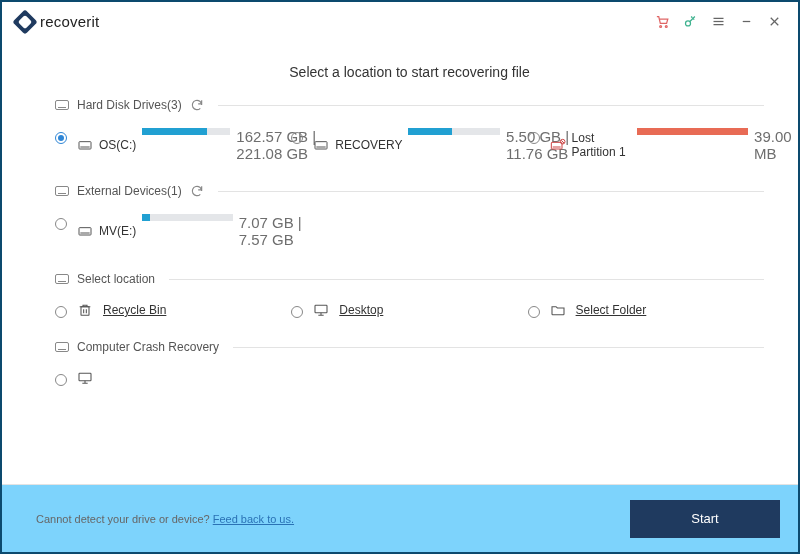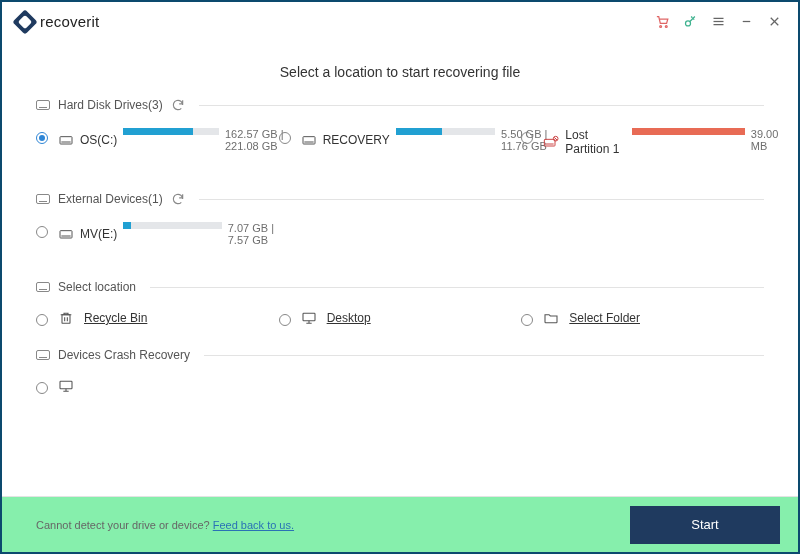--- a/index.html
+++ b/index.html
@@ -12,21 +12,21 @@
   .logo-mark { width: 18px; height: 18px; background: #1f3a5f; border-radius: 3px; position: relative; transform: rotate(45deg); }
   .logo-mark:after { content:""; position:absolute; inset:4px; background:#fff; border-radius:2px; }
   .brand { font-size: 15px; color: #222; letter-spacing: .2px; }
   .titlebar .spacer { flex: 1; }
   .titlebar .tbtn { width: 28px; height: 28px; display:flex; align-items:center; justify-content:center; color:#666; cursor:pointer; }
   .titlebar .tbtn.cart { color:#e06666; }
   .titlebar .tbtn.key  { color:#3fb28f; }
   .titlebar .tbtn svg { width: 15px; height: 15px; }
 
   
-  .body { flex: 1; padding: 0 34px 0 34px; overflow: hidden; }
+  .body { flex: 1; padding: 0 34px 0 53px; overflow: hidden; }
   .heading { text-align: center; font-size: 14px; color: #333; margin: 22px 0 18px; }
 
   .section-head { display:flex; align-items:center; gap:8px; font-size:12px; color:#555; margin: 10px 0 0 0; }
   .section-head .line { flex:1; height:1px; background:#e3e3e3; margin-left:6px; }
   .refresh { width:14px; height:14px; color:#888; cursor:pointer; display:inline-flex; }
 
   .disk-ico { width:14px; height:10px; border:1.5px solid #888; border-radius:2px; position:relative; display:inline-block; }
   .disk-ico:after{ content:""; position:absolute; left:2px; right:2px; bottom:1px; height:1px; background:#888;}
 
   .row { display:flex; gap: 0; margin-top: 12px; }
@@ -35,28 +35,28 @@
   .opt.simple { align-items:center;text-decoration:underline; }
   .radio { appearance:none; width:12px; height:12px; border:1.5px solid #888; border-radius:50%; margin-top:4px; cursor:pointer; position:relative; flex:0 0 12px; }
   .radio:checked { border-color:#2f86d6; }
   .radio:checked:after { content:""; position:absolute; inset:2px; background:#2f86d6; border-radius:50%; }
 
   .drive { display:flex; flex-direction:row; gap:6px; }
   .drive .name { display:flex; align-items:center; gap:6px; font-size:12px; color:#333; }
   .drive .bar { width:140px; height:7px; background:#e4e6e9; position:relative; }
   .drive .bar .fill { position:absolute; left:0; top:0; bottom:0; background:#21a0d2; }
   .drive .bar .fill.red { background:#e86b55; }
-  .drive .size { font-size:11px; color:#6e6e6e; }
+  .drive .size { font-size:15px; color:#6e6e6e; }
 
   .ico16 { width:16px; height:16px; display:inline-flex; align-items:center; justify-content:center; }
   .ico16 svg { width:16px; height:16px; }
   .disk-svg { width:16px; height:12px; }
 
   
-  .footer { height: 56px; background:#86efac; display:flex; align-items:center; padding: 0 18px 0 34px; border-top:1px solid #e3e3e3; }
+  .footer { height: 68px; background:#7dd3fc; display:flex; align-items:center; padding: 0 18px 0 34px; border-top:1px solid #e3e3e3; }
   .footer .msg { font-size:11px; color:#666; }
   .footer .msg a { color:#2a72b5; text-decoration: underline; cursor:pointer; }
   .footer .spacer { flex:1; }
   .start-btn { width:150px; height:38px; background:#1f3a5f; color:#fff; border:none; font-size:13px; cursor:pointer;margin-left:38px; }
 
 </style>
 </head>
 <body>
 
 <div class="window">
@@ -171,21 +171,21 @@
               </div>
               <div class="bar">
                 <div class="fill red" style="width:100%"></div>
               </div>
               <div class="size">39.00  MB</div>
             </div>
           </label>
         </div>
       </div>
 
-    <div class="section-head" style="margin-top:32px">
+    <div class="section-head" style="margin-top:18px">
       <span class="disk-ico"></span>
       <span>External Devices(1)</span>
       <span class="refresh">
         <svg viewBox="0 0 24 24" fill="none" stroke="currentColor" stroke-width="2">
             <path d="M20 12a8 8 0 10-2.34 5.66M20 4v6h-6"></path>
           </svg>
       </span>
       <span class="line"></span>
     </div>
     <div class="row" id="ext-row">
@@ -204,21 +204,21 @@
               </div>
               <div class="bar">
                 <div class="fill " style="width:8%"></div>
               </div>
               <div class="size">7.07  GB | 7.57  GB</div>
             </div>
           </label>
         </div>
       </div>
 
-    <div class="section-head" style="margin-top:30px">
+    <div class="section-head" style="margin-top:20px">
       <span class="disk-ico"></span>
       <span>Select location</span>
       <span class="line"></span>
     </div>
     <div class="row">
       <div class="col">
         <label class="opt simple">
           <input type="radio" class="radio" name="loc" style="">
           <span class="ico16">
             <svg viewBox="0 0 24 24" fill="none" stroke="#555" stroke-width="1.6">
@@ -249,21 +249,21 @@
                 <path d="M3 7h6l2 2h10v9a1 1 0 01-1 1H4a1 1 0 01-1-1V7z"></path>
               </svg>
           </span>
           <span>Select Folder</span>
         </label>
       </div>
     </div>
 
     <div class="section-head" style="margin-top:18px">
       <span class="disk-ico"></span>
-      <span>Devices Crash Recovery</span>
+      <span>Computer Crash Recovery</span>
       <span class="line"></span>
     </div>
     <div class="row">
       <div class="col">
         <label class="opt simple">
           <input type="radio" class="radio" name="loc" style="">
           <span class="ico16">
             <svg viewBox="0 0 24 24" fill="none" stroke="#555" stroke-width="1.6">
                 <rect x="3" y="5" width="18" height="11" rx="1"></rect>
                 <path d="M8 20h8M12 16v4"></path>

